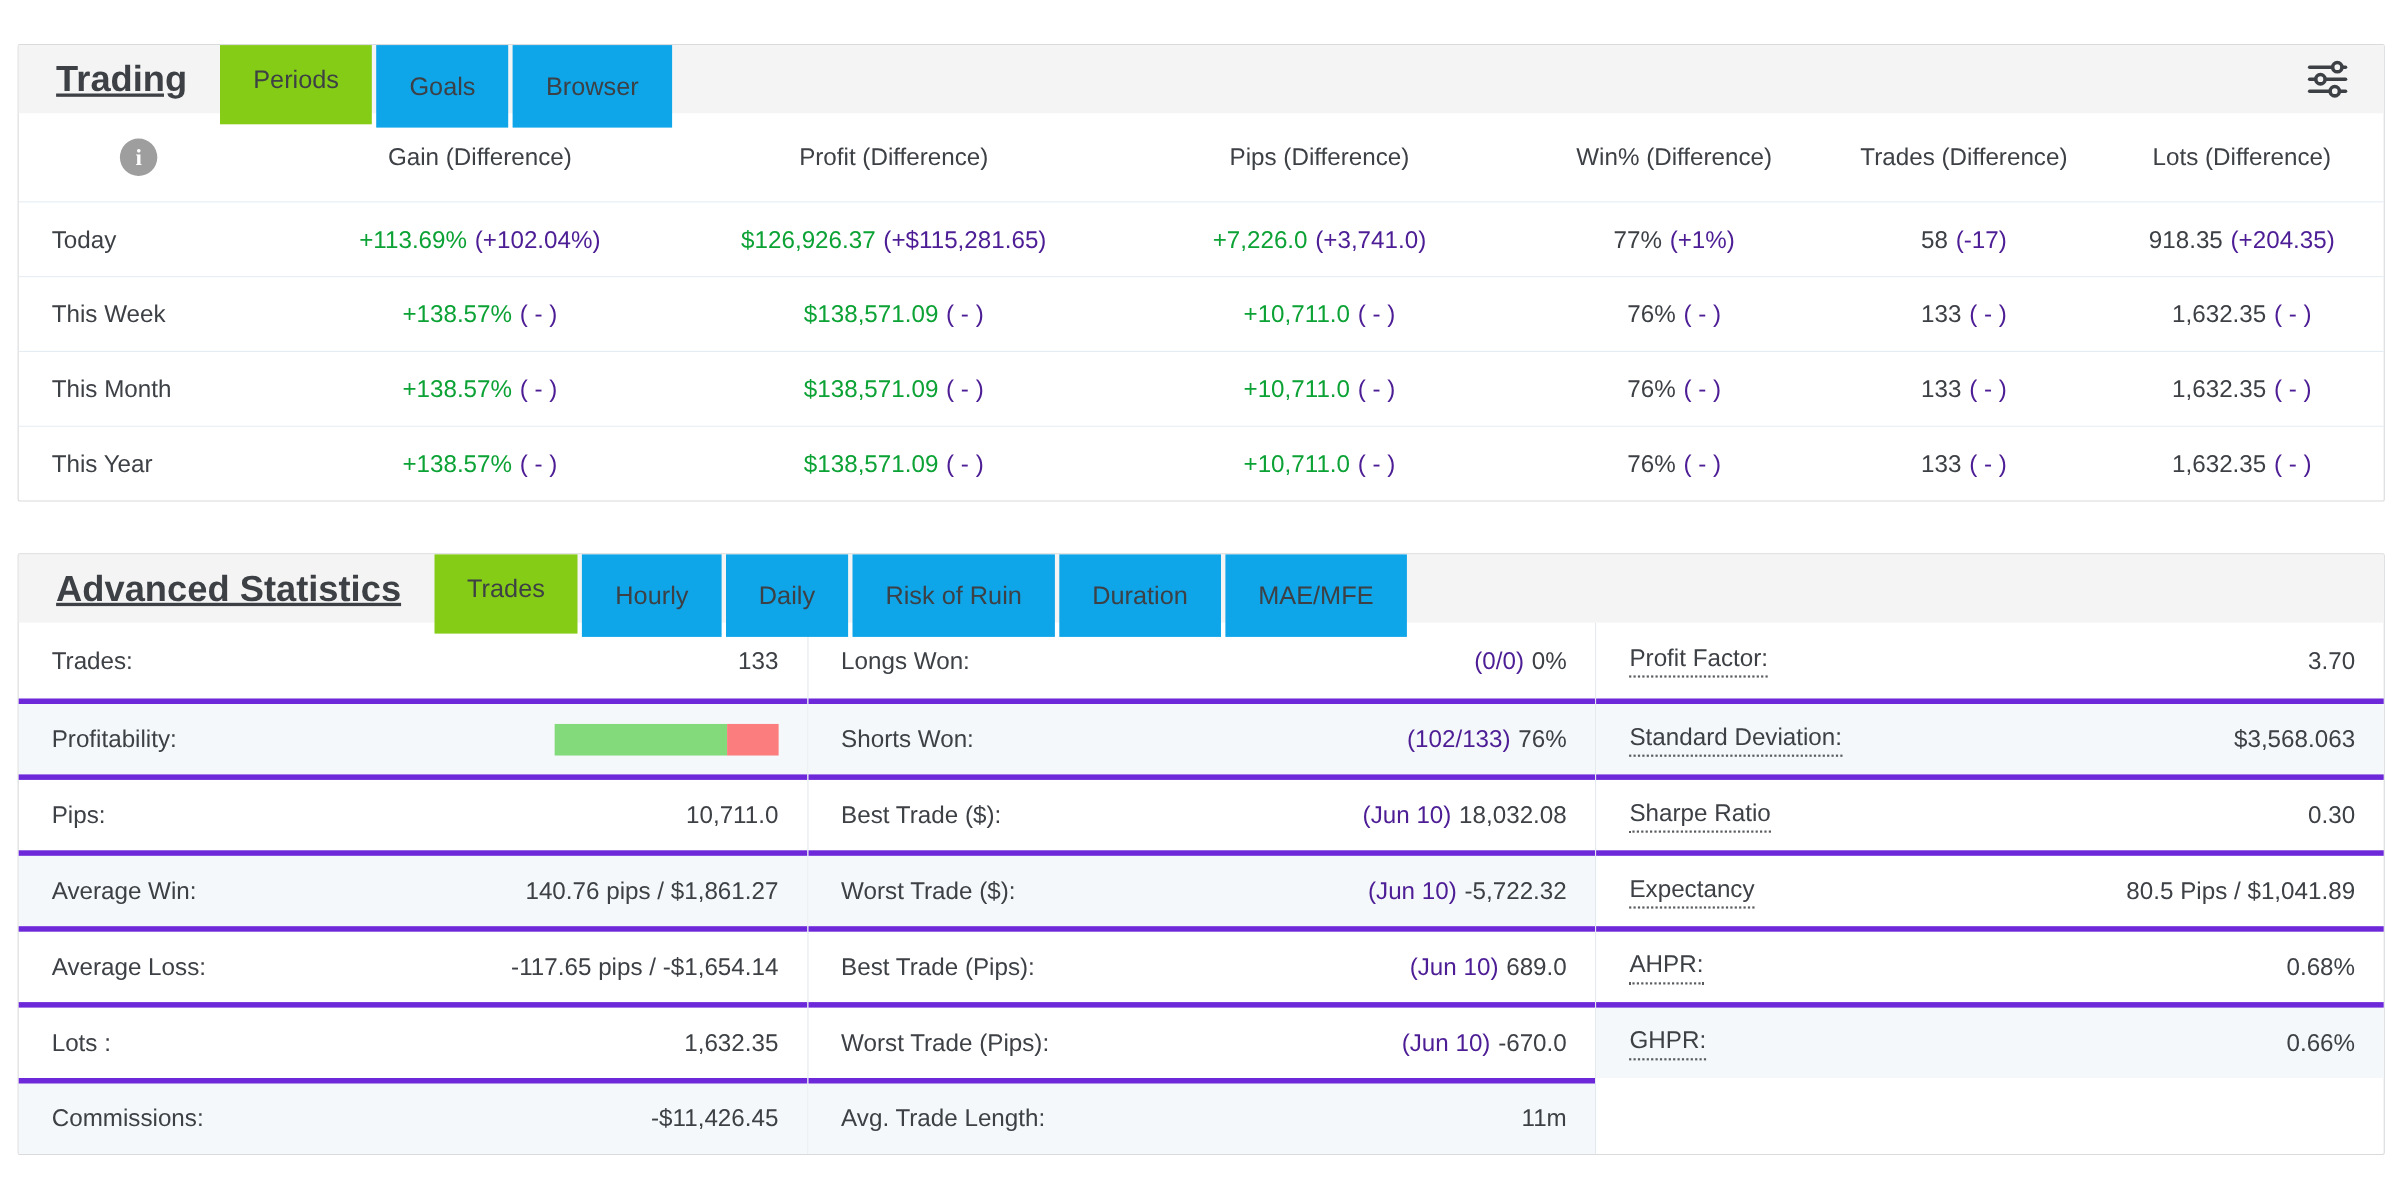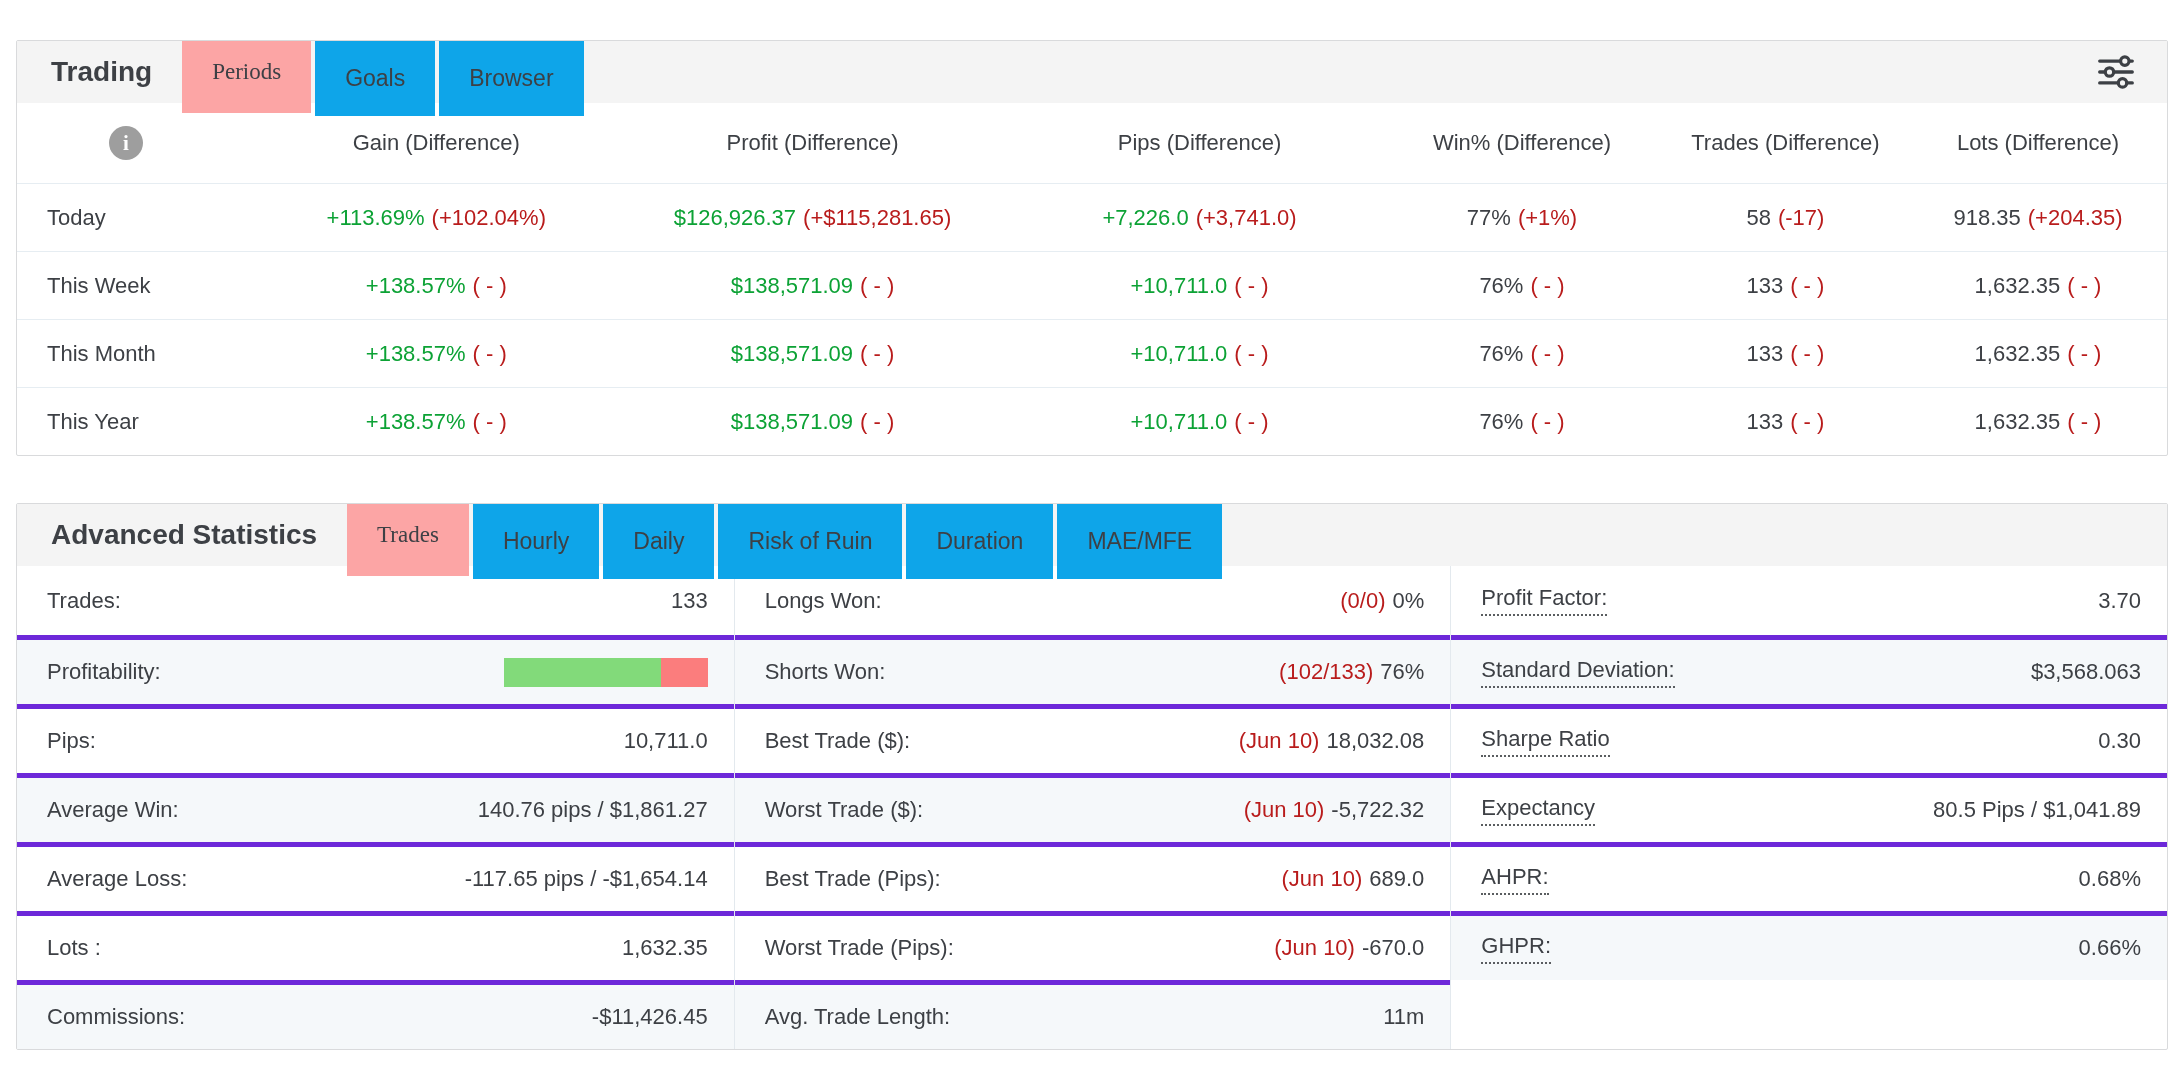--- a/index.html
+++ b/index.html
@@ -22,40 +22,40 @@
   
   .tabbar {
     background: #f4f4f4;
     height: 62px;
     display: flex;
     align-items: stretch;
     position: relative;
     z-index: 1;
   }
   .panel-title {
-    font-size: 28px; font-weight: bold;
+    font-size: 33px; font-weight: bold;
     display: flex; align-items: center;
     padding: 0 30px 0 34px;
     white-space: nowrap;
+    text-decoration: underline;
   }
   .tab {
     font-size: 23px;
     display: flex; align-items: center;
     padding: 0 30px;
     margin-right: 4px;
     background: #0ea5e9;
     height: 75px;
     cursor: pointer;
     white-space: nowrap;
   }
   .tab.active {
-    background: #fca5a5;
+    background: #84cc16;
     height: 72px;
     padding-bottom: 10px;
-    font-family: Liberation Serif, serif;
   }
   .filter-btn {
     position: absolute;
     right: 28px; top: 8px;
     width: 46px; height: 46px;
     display: flex; align-items: center; justify-content: center;
     cursor: pointer;
   }
 
   
@@ -71,21 +71,21 @@
   .tc.c0 { width: 11.5%; text-align: left; padding-left: 30px; }
   .tc.c1 { width: 16%; }
   .tc.c2 { width: 19%; }
   .tc.c3 { width: 17%; }
   .tc.c4 { width: 13%; }
   .tc.c5 { width: 11.5%; }
   .tc.c6 { width: 12%; }
   .col-h { font-size: 20px; color: #3d4045; }
   .trow .tc { font-size: 22px; }
   .main.green { color: #0ca235; }
-  .muted { color: #b91c1c; margin-left: 7px; }
+  .muted { color: #4c1d95; margin-left: 7px; }
   .muted:empty { margin: 0; }
   .info-icon {
     display: inline-flex; align-items: center; justify-content: center;
     width: 34px; height: 34px;
     margin-left: 62px;
     border-radius: 50%;
     background: #9e9e9e;
     color: #fff;
     font-size: 21px; font-weight: bold;
     font-family: "Liberation Serif", "DejaVu Serif", serif;

